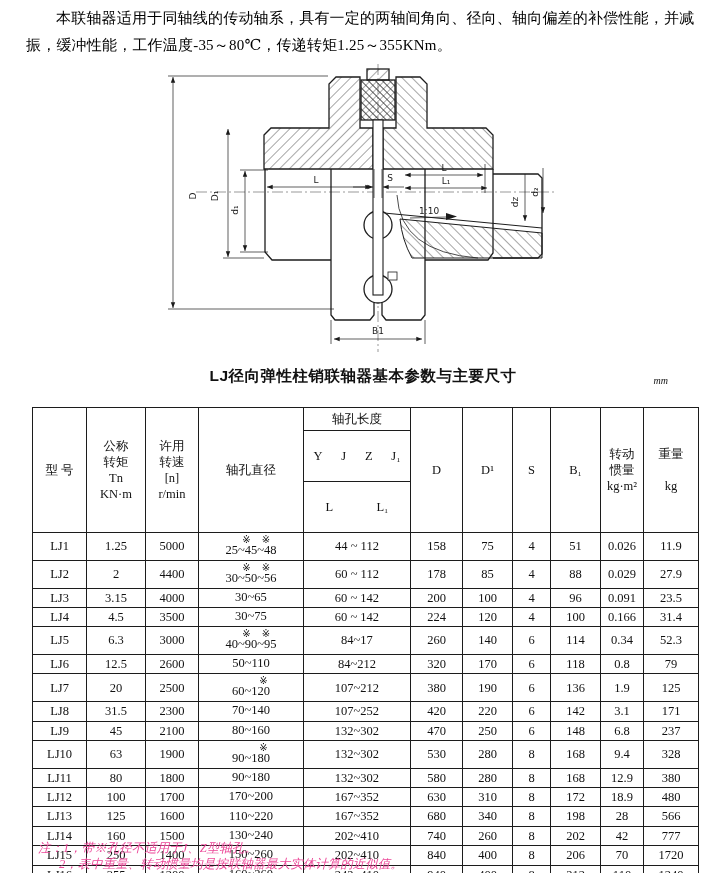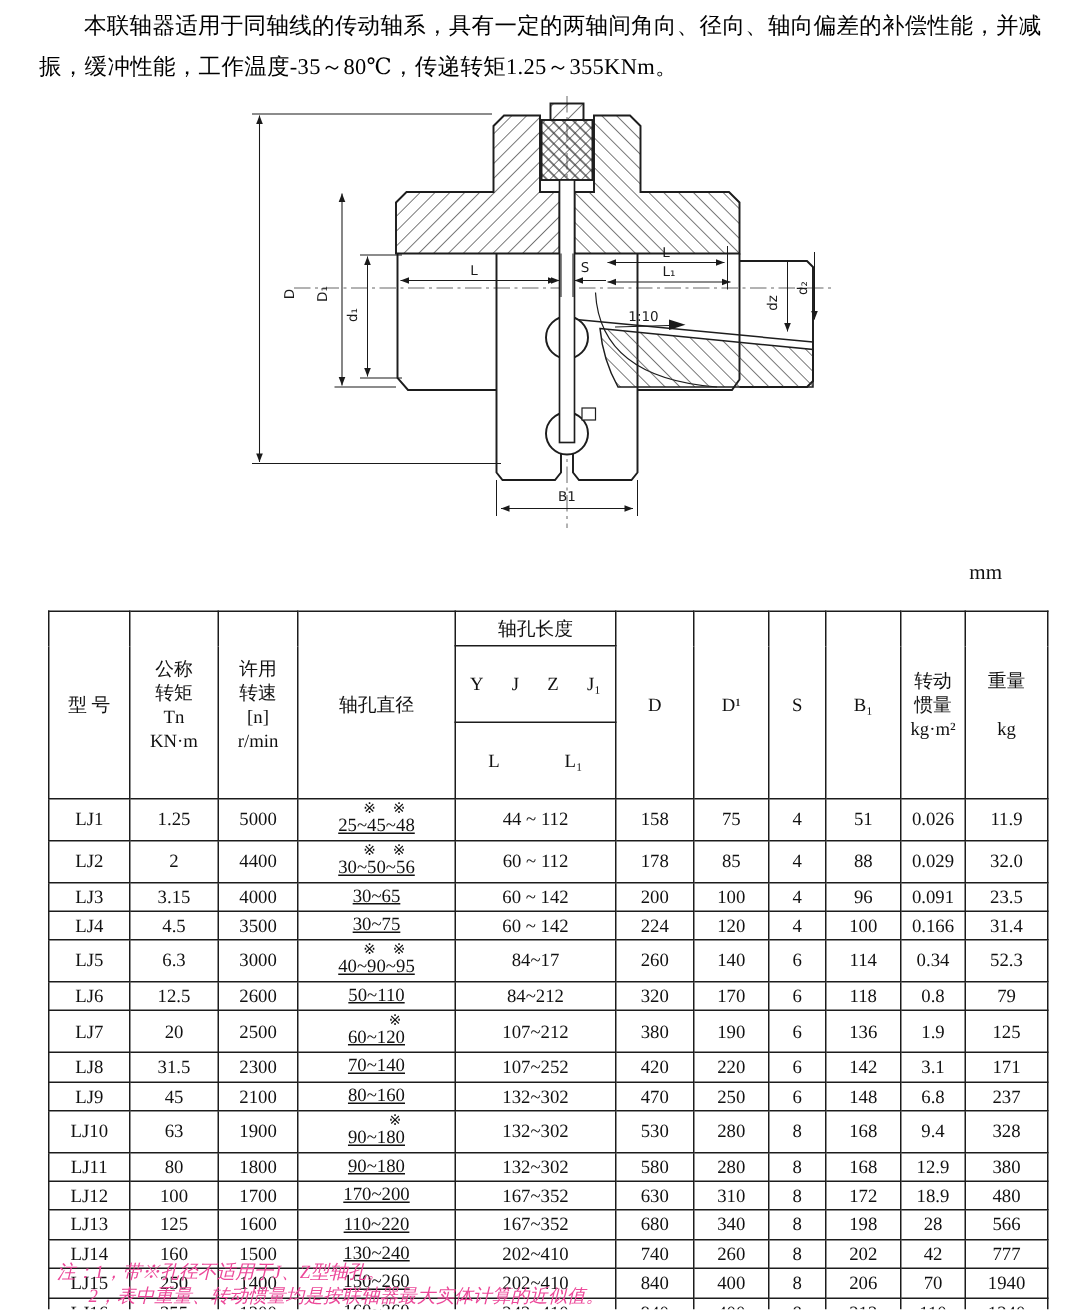--- a/index.html
+++ b/index.html
@@ -9,34 +9,34 @@
   .intro{position:absolute;top:5px;left:26px;width:678px;font-size:15px;line-height:27px;
          text-indent:2em;color:#000;letter-spacing:0.2px;}
   
   .drawing{position:absolute;left:148px;top:62px;width:434px;height:298px;}
   .drawing svg{display:block;}
   .dimtxt{font-family:"DejaVu Sans","Liberation Sans",sans-serif;font-size:9px;fill:#1a1a1a;}
   
   .caption{position:absolute;top:366px;left:0;width:100%;text-align:center;
            font-family:"Liberation Sans","DejaVu Sans",sans-serif;font-weight:bold;
            font-size:15.5px;letter-spacing:0.5px;color:#111;}
-  .unit{position:absolute;top:375px;right:58px;font-size:14px;color:#111;
-        font-family:"Liberation Serif",serif;}
+  .unit{position:absolute;top:375px;right:58px;font-size:10px;color:#111;
+        font-family:"Liberation Serif",serif;font-style:italic;}
   
   .tblwrap{position:absolute;top:407px;left:32px;}
   table{border-collapse:collapse;table-layout:fixed;width:666px;}
   th,td{border:1px solid #1c1c1c;text-align:center;vertical-align:middle;
         font-weight:normal;color:#111;padding:1px 0;}
   thead th{font-size:12.5px;line-height:16px;white-space:pre-line;}
   thead tr.sub{height:23px;}
   tbody td{font-size:12.5px;line-height:1.15;padding:2px 0;}
   td.pre,div.val{white-space:pre;}
   .mark{font-size:10px;line-height:9px;white-space:pre;letter-spacing:4px;
         font-family:"DejaVu Sans",sans-serif;}
-  .val{line-height:1.1;text-decoration:underline;}
+  .val{line-height:1.1;}
   .flexrow{display:flex;justify-content:space-around;align-items:center;}
   
   .notes{position:absolute;top:840px;left:38px;font-size:12.5px;line-height:16px;color:#ec4899;font-style:italic;}
   .notes .n2{margin-left:21px;text-align:right;}
 </style>
 </head>
 <body>
 
 <div class="page">
 
@@ -124,20 +124,21 @@
         <text class="dimtxt" x="296" y="109" text-anchor="middle">L</text>
         <text class="dimtxt" x="298" y="122" text-anchor="middle">L₁</text>
         <text class="dimtxt" transform="translate(370,140) rotate(-90)" text-anchor="middle">dz</text>
         <text class="dimtxt" transform="translate(390,130) rotate(-90)" text-anchor="middle">d₂</text>
         <text class="dimtxt" x="281" y="152" text-anchor="middle" font-size="8.5">1:10</text>
         <text class="dimtxt" x="230" y="272" text-anchor="middle">B1</text>
       </g>
     </svg>
   </div>
 
+  <div class="caption">LJ径向弹性柱销联轴器基本参数与主要尺寸</div>
   <div class="unit">mm</div>
 
   <div class="tblwrap">
     <table>
       <colgroup>
           <col style="width: 54px;">
           <col style="width: 59px;">
           <col style="width: 53px;">
           <col style="width: 105px;">
           <col style="width: 107px;">
@@ -215,21 +216,21 @@
             <td>
               <div class="mark">  ※ ※</div>
               <div class="val">30~50~56</div>
             </td>
             <td class="pre">60 ~ 112</td>
             <td>178</td>
             <td>85</td>
             <td>4</td>
             <td>88</td>
             <td>0.029</td>
-            <td>32.0</td>
+            <td>27.9</td>
           </tr>
           <tr>
             <td>LJ3</td>
             <td>3.15</td>
             <td>4000</td>
             <td>
               <div class="val">30~65</div>
             </td>
             <td class="pre">60 ~ 142</td>
             <td>200</td>
@@ -413,21 +414,21 @@
             <td>1400</td>
             <td>
               <div class="val">150~260</div>
             </td>
             <td class="pre">202~410</td>
             <td>840</td>
             <td>400</td>
             <td>8</td>
             <td>206</td>
             <td>70</td>
-            <td>1940</td>
+            <td>1720</td>
           </tr>
           <tr>
             <td>LJ16</td>
             <td>355</td>
             <td>1200</td>
             <td>
               <div class="val">160~260</div>
             </td>
             <td class="pre">242~410</td>
             <td>940</td>

